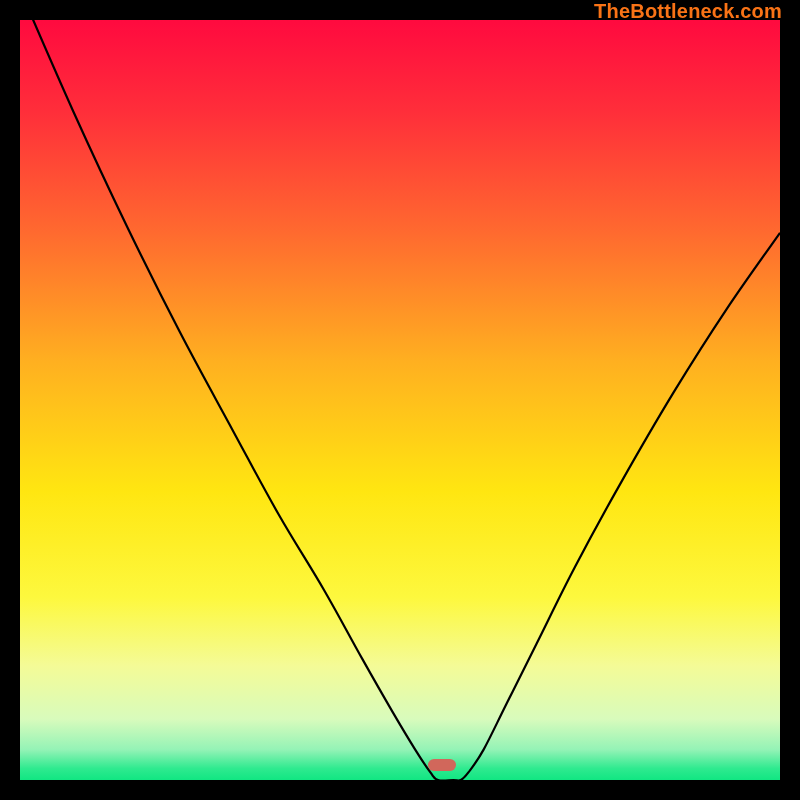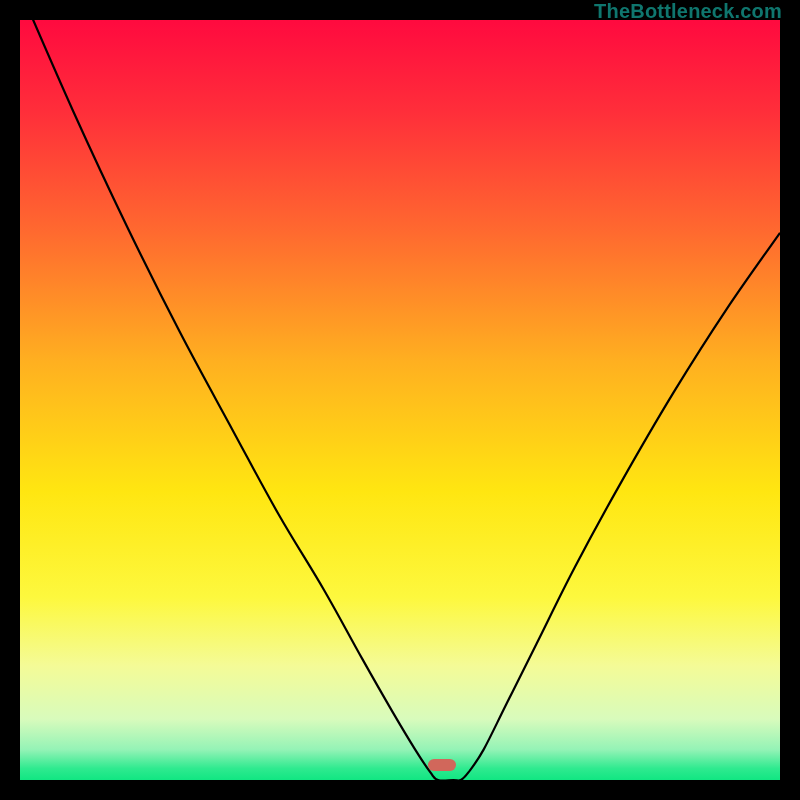--- a/index.html
+++ b/index.html
@@ -48,21 +48,21 @@
     background: #d1675b;
     border-radius: 6px;
   }
   .watermark {
     position: absolute;
     top: 0px;
     right: 18px;
     font-family: Arial, Helvetica, sans-serif;
     font-size: 20px;
     font-weight: 600;
-    color: #0f766e;
+    color: #f97316;
     letter-spacing: 0.2px;
   }
 </style>
 </head>
 <body>
 
 <div class="frame">
   <div class="watermark">TheBottleneck.com</div>
 
   <div class="plot-area">

